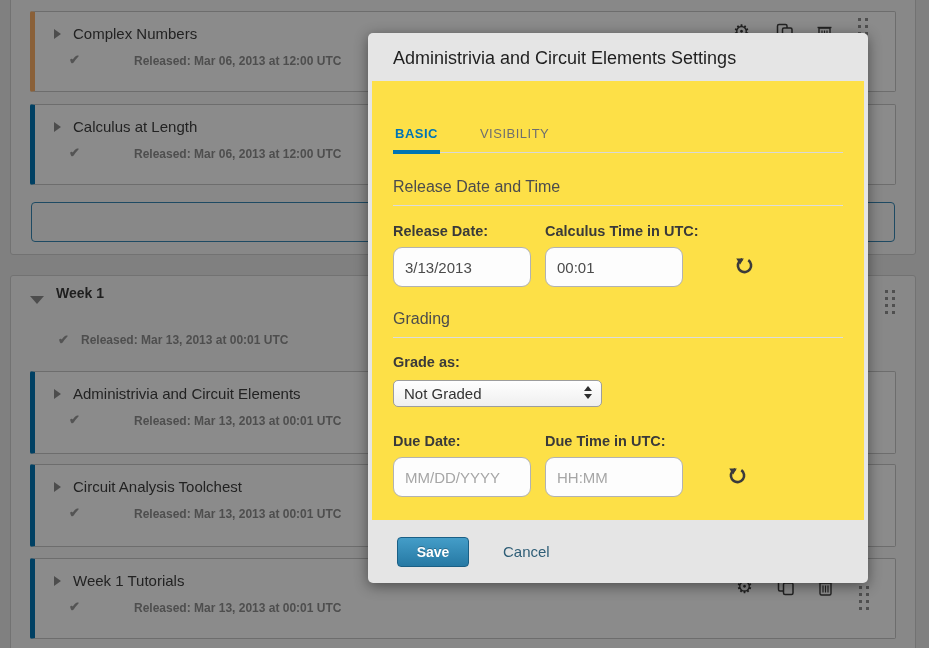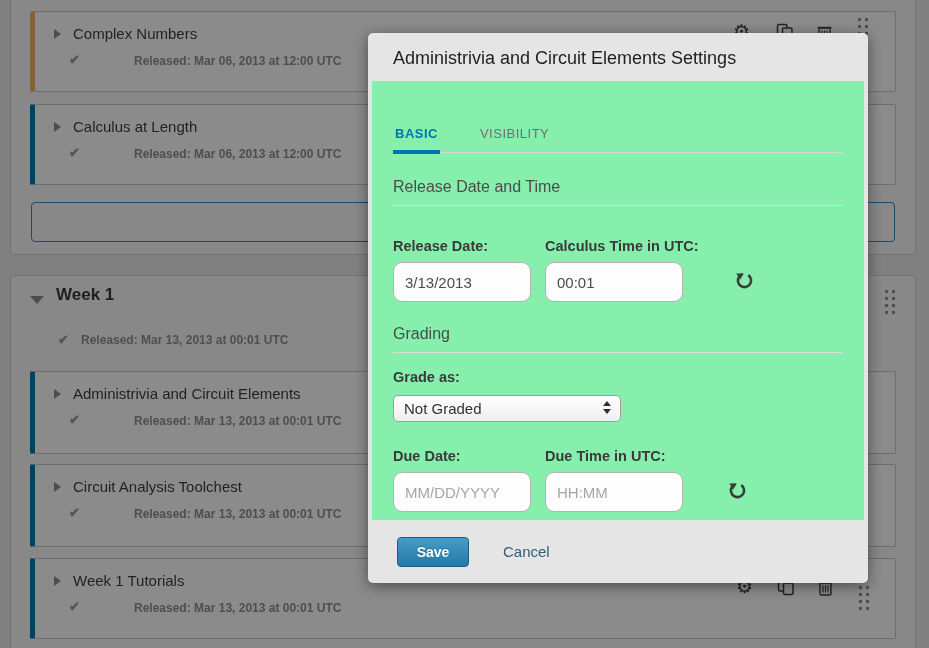--- a/index.html
+++ b/index.html
@@ -51,21 +51,21 @@
   }
   .card .status-text { left:58px; top:42px;padding-left:41px; }
 
   .new-subsection-btn {
     position:absolute; left:20px; top:241px; width:864px; height:40px;
     border:1px solid #3787b4; border-radius:4px; background:transparent;
   }
 
   .week-title {
     position:absolute; left:45px; top:9px;
-    font-size:17px; font-weight:bold; color:#3a3a3a;
+    font-size:14px; font-weight:bold; color:#3a3a3a;
   }
 
   
   .icon-glyph { position:absolute; font-size:19px; color:#3e3e3e; line-height:1; }
   .icon-svg   { position:absolute; }
   .drag-dots  { position:absolute; display:grid; grid-template-columns:3px 3px; grid-auto-rows:3px; gap:4px; }
   .drag-dots span { background:#909090; }
 
   
   .overlay { position:absolute; inset:0; background:rgba(0,0,0,0.45); z-index:5; }
@@ -75,52 +75,52 @@
     position:absolute; left:368px; top:33px; width:500px; height:550px; z-index:10;
     background:#e5e5e5; border-radius:5px;
     box-shadow:0 3px 14px rgba(0,0,0,0.45);
   }
   .modal-title {
     position:absolute; left:25px; top:0; height:48px; line-height:50px;
     font-size:18px; color:#1f1f1f; white-space:nowrap;
   }
   .modal-body {
     position:absolute; left:4px; right:4px; top:48px; bottom:63px;
-    background:#86efac; padding:45px 21px 16px 21px;
+    background:#fde047; padding:45px 21px 16px 21px;
   }
 
   .tabs { display:flex; gap:38px; border-bottom:1px solid #d8d8d8; }
   .tab {
     position:relative; padding:0 2px 11px 2px;
     font-size:13px; letter-spacing:0.5px; color:#6f6f6f; cursor:pointer;
   }
   .tab.active { color:#0075b4; font-weight:bold; }
   .tab.active::after {
     content:""; position:absolute; left:0; right:0; bottom:-2px; height:4px; background:#0075b4;
   }
 
   .group-heading {
     margin-top:25px; padding-bottom:9px; border-bottom:1px solid #dcdcdc;
     font-size:16px; color:#4c4c4c;
   }
-  .field-row { display:flex; align-items:flex-start; margin-top:32px; }
+  .field-row { display:flex; align-items:flex-start; margin-top:17px; }
   .field-col { display:flex; flex-direction:column; }
   .field-col.date-col { width:152px; }
   .field-col.time-col { width:153px; }
   .field-label { font-size:14.5px; font-weight:bold; color:#3a3a3a; margin-bottom:8px; white-space:nowrap; }
   .text-input {
     width:138px; height:40px; border:1px solid #b2b2b2; border-radius:9px;
     background:#fdfdfd; padding:0 11px; font-size:15px; color:#4b4b4b;
     font-family:"Liberation Sans", sans-serif;
   }
   .text-input::placeholder { color:#a6a6a6; opacity:1; }
   .reset-btn { background:none; border:none; margin-top:33px; margin-left:37px; cursor:pointer; padding:0; }
 
   .grade-select {
-    position:relative; margin-top:9px; width:228px; height:27px;
+    position:relative; margin-top:9px; width:209px; height:27px;
     border:1px solid #9d9d9d; border-radius:5px;
     background:linear-gradient(#ffffff,#efefef);
     font-size:15px; color:#333; line-height:25px; padding-left:10px;
     cursor:pointer;
   }
   .select-arrows { position:absolute; right:9px; top:5px; }
   .select-arrows i { display:block; width:0; height:0; border-left:4px solid transparent; border-right:4px solid transparent; }
   .select-arrows i.up   { border-bottom:5px solid #2e2e2e; margin-bottom:3px; }
   .select-arrows i.down { border-top:5px solid #2e2e2e; }
 

